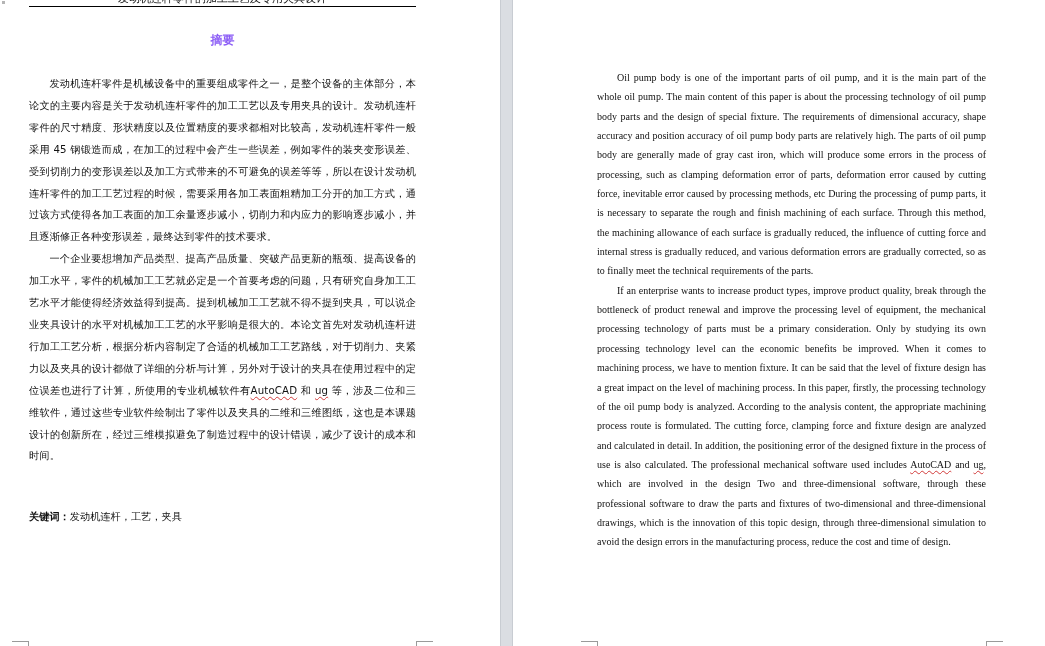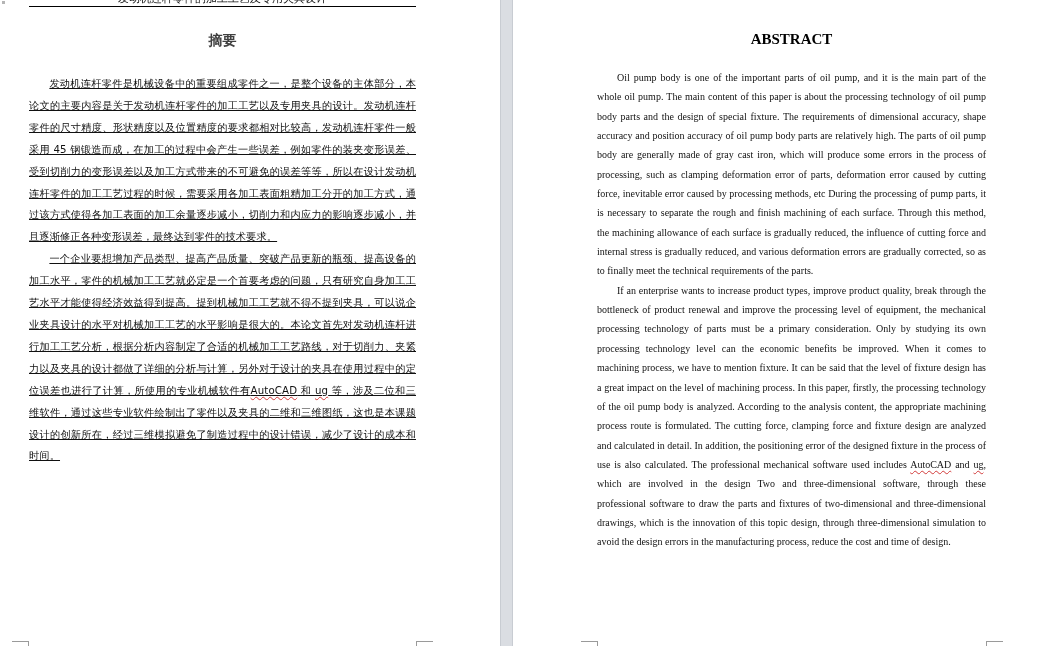--- a/index.html
+++ b/index.html
@@ -70,23 +70,23 @@
   }
   
   .title-cn {
     position: absolute;
     left: 29px;
     top: 30px;
     width: 387px;
     text-align: center;
     font-family: "DejaVu Sans", sans-serif;
     font-weight: bold;
-    font-size: 14px;
+    font-size: 12px;
     line-height: 20px;
-    color: #404040;
+    color: #8b5cf6;
   }
   .title-en {
     position: absolute;
     left: 84px;
     top: 29px;
     width: 389px;
     text-align: center;
     font-family: "Liberation Serif", serif;
     font-weight: bold;
     font-size: 15px;
@@ -98,21 +98,20 @@
     position: absolute;
     left: 29px;
     top: 73px;
     width: 387px;
     font-family: "DejaVu Sans", sans-serif;
     font-size: 10.2px;
     line-height: 21.9px;
     color: #111;
     text-align: justify;
     letter-spacing: 0.15px;
-    text-decoration: underline;
   }
   .body-cn p {
     margin: 0;
     text-indent: 2em;
   }
   .keywords {
     position: absolute;
     left: 29px;
     top: 507px;
     width: 387px;
@@ -167,29 +166,31 @@
 
     <div class="body-cn">
       <p>
         <span>发动机连杆零件是机械设备中的重要组成零件之一，是整个设备的主体部分，本论文的主要内容是关于发动机连杆零件的加工工艺以及专用夹具的设计。发动机连杆零件的尺寸精度、形状精度以及位置精度的要求都相对比较高，发动机连杆零件一般采用 45 钢锻造而成，在加工的过程中会产生一些误差，例如零件的装夹变形误差、受到切削力的变形误差以及加工方式带来的不可避免的误差等等，所以在设计发动机连杆零件的加工工艺过程的时候，需要采用各加工表面粗精加工分开的加工方式，通过该方式使得各加工表面的加工余量逐步减小，切削力和内应力的影响逐步减小，并且逐渐修正各种变形误差，最终达到零件的技术要求。</span>
       </p>
       <p>
         <span>一个企业要想增加产品类型、提高产品质量、突破产品更新的瓶颈、提高设备的加工水平，零件的机械加工工艺就必定是一个首要考虑的问题，只有研究自身加工工艺水平才能使得经济效益得到提高。提到机械加工工艺就不得不提到夹具，可以说企业夹具设计的水平对机械加工工艺的水平影响是很大的。本论文首先对发动机连杆进行加工工艺分析，根据分析内容制定了合适的机械加工工艺路线，对于切削力、夹紧力以及夹具的设计都做了详细的分析与计算，另外对于设计的夹具在使用过程中的定位误差也进行了计算，所使用的专业机械软件有</span><span class="spell">AutoCAD</span><span> 和 </span><span class="spell">ug</span><span> 等，涉及二位和三维软件，通过这些专业软件绘制出了零件以及夹具的二维和三维图纸，这也是本课题设计的创新所在，经过三维模拟避免了制造过程中的设计错误，减少了设计的成本和时间。</span>
       </p>
     </div>
 
+    <div class="keywords">
+      <span class="kw-label">关键词：</span><span>发动机连杆，工艺，夹具</span>
+    </div>
 
     <div class="crop left" style="left:12px; top:641px;"></div>
     <div class="crop right" style="left:416px; top:641px;"></div>
   </div>
 
   <div class="gutter"></div>
 
   <div class="page page-right">
-    <div class="title-en">ABSTRACT</div>
 
     <div class="body-en">
       <p>
         <span>Oil pump body is one of the important parts of oil pump, and it is the main part of the whole oil pump. The main content of this paper is about the processing technology of oil pump body parts and the design of special fixture. The requirements of dimensional accuracy, shape accuracy and position accuracy of oil pump body parts are relatively high. The parts of oil pump body are generally made of gray cast iron, which will produce some errors in the process of processing, such as clamping deformation error of parts, deformation error caused by cutting force, inevitable error caused by processing methods, etc During the processing of pump parts, it is necessary to separate the rough and finish machining of each surface. Through this method, the machining allowance of each surface is gradually reduced, the influence of cutting force and internal stress is gradually reduced, and various deformation errors are gradually corrected, so as to finally meet the technical requirements of the parts.</span>
       </p>
       <p>
         <span>If an enterprise wants to increase product types, improve product quality, break through the bottleneck of product renewal and improve the processing level of equipment, the mechanical processing technology of parts must be a primary consideration. Only by studying its own processing technology level can the economic benefits be improved. When it comes to machining process, we have to mention fixture. It can be said that the level of fixture design has a great impact on the level of machining process. In this paper, firstly, the processing technology of the oil pump body is analyzed. According to the analysis content, the appropriate machining process route is formulated. The cutting force, clamping force and fixture design are analyzed and calculated in detail. In addition, the positioning error of the designed fixture in the process of use is also calculated. The professional mechanical software used includes </span><span class="spell">AutoCAD</span><span> and </span><span class="spell">ug</span><span>, which are involved in the design Two and three-dimensional software, through these professional software to draw the parts and fixtures of two-dimensional and three-dimensional drawings, which is the innovation of this topic design, through three-dimensional simulation to avoid the design errors in the manufacturing process, reduce the cost and time of design.</span>
       </p>
     </div>
 

